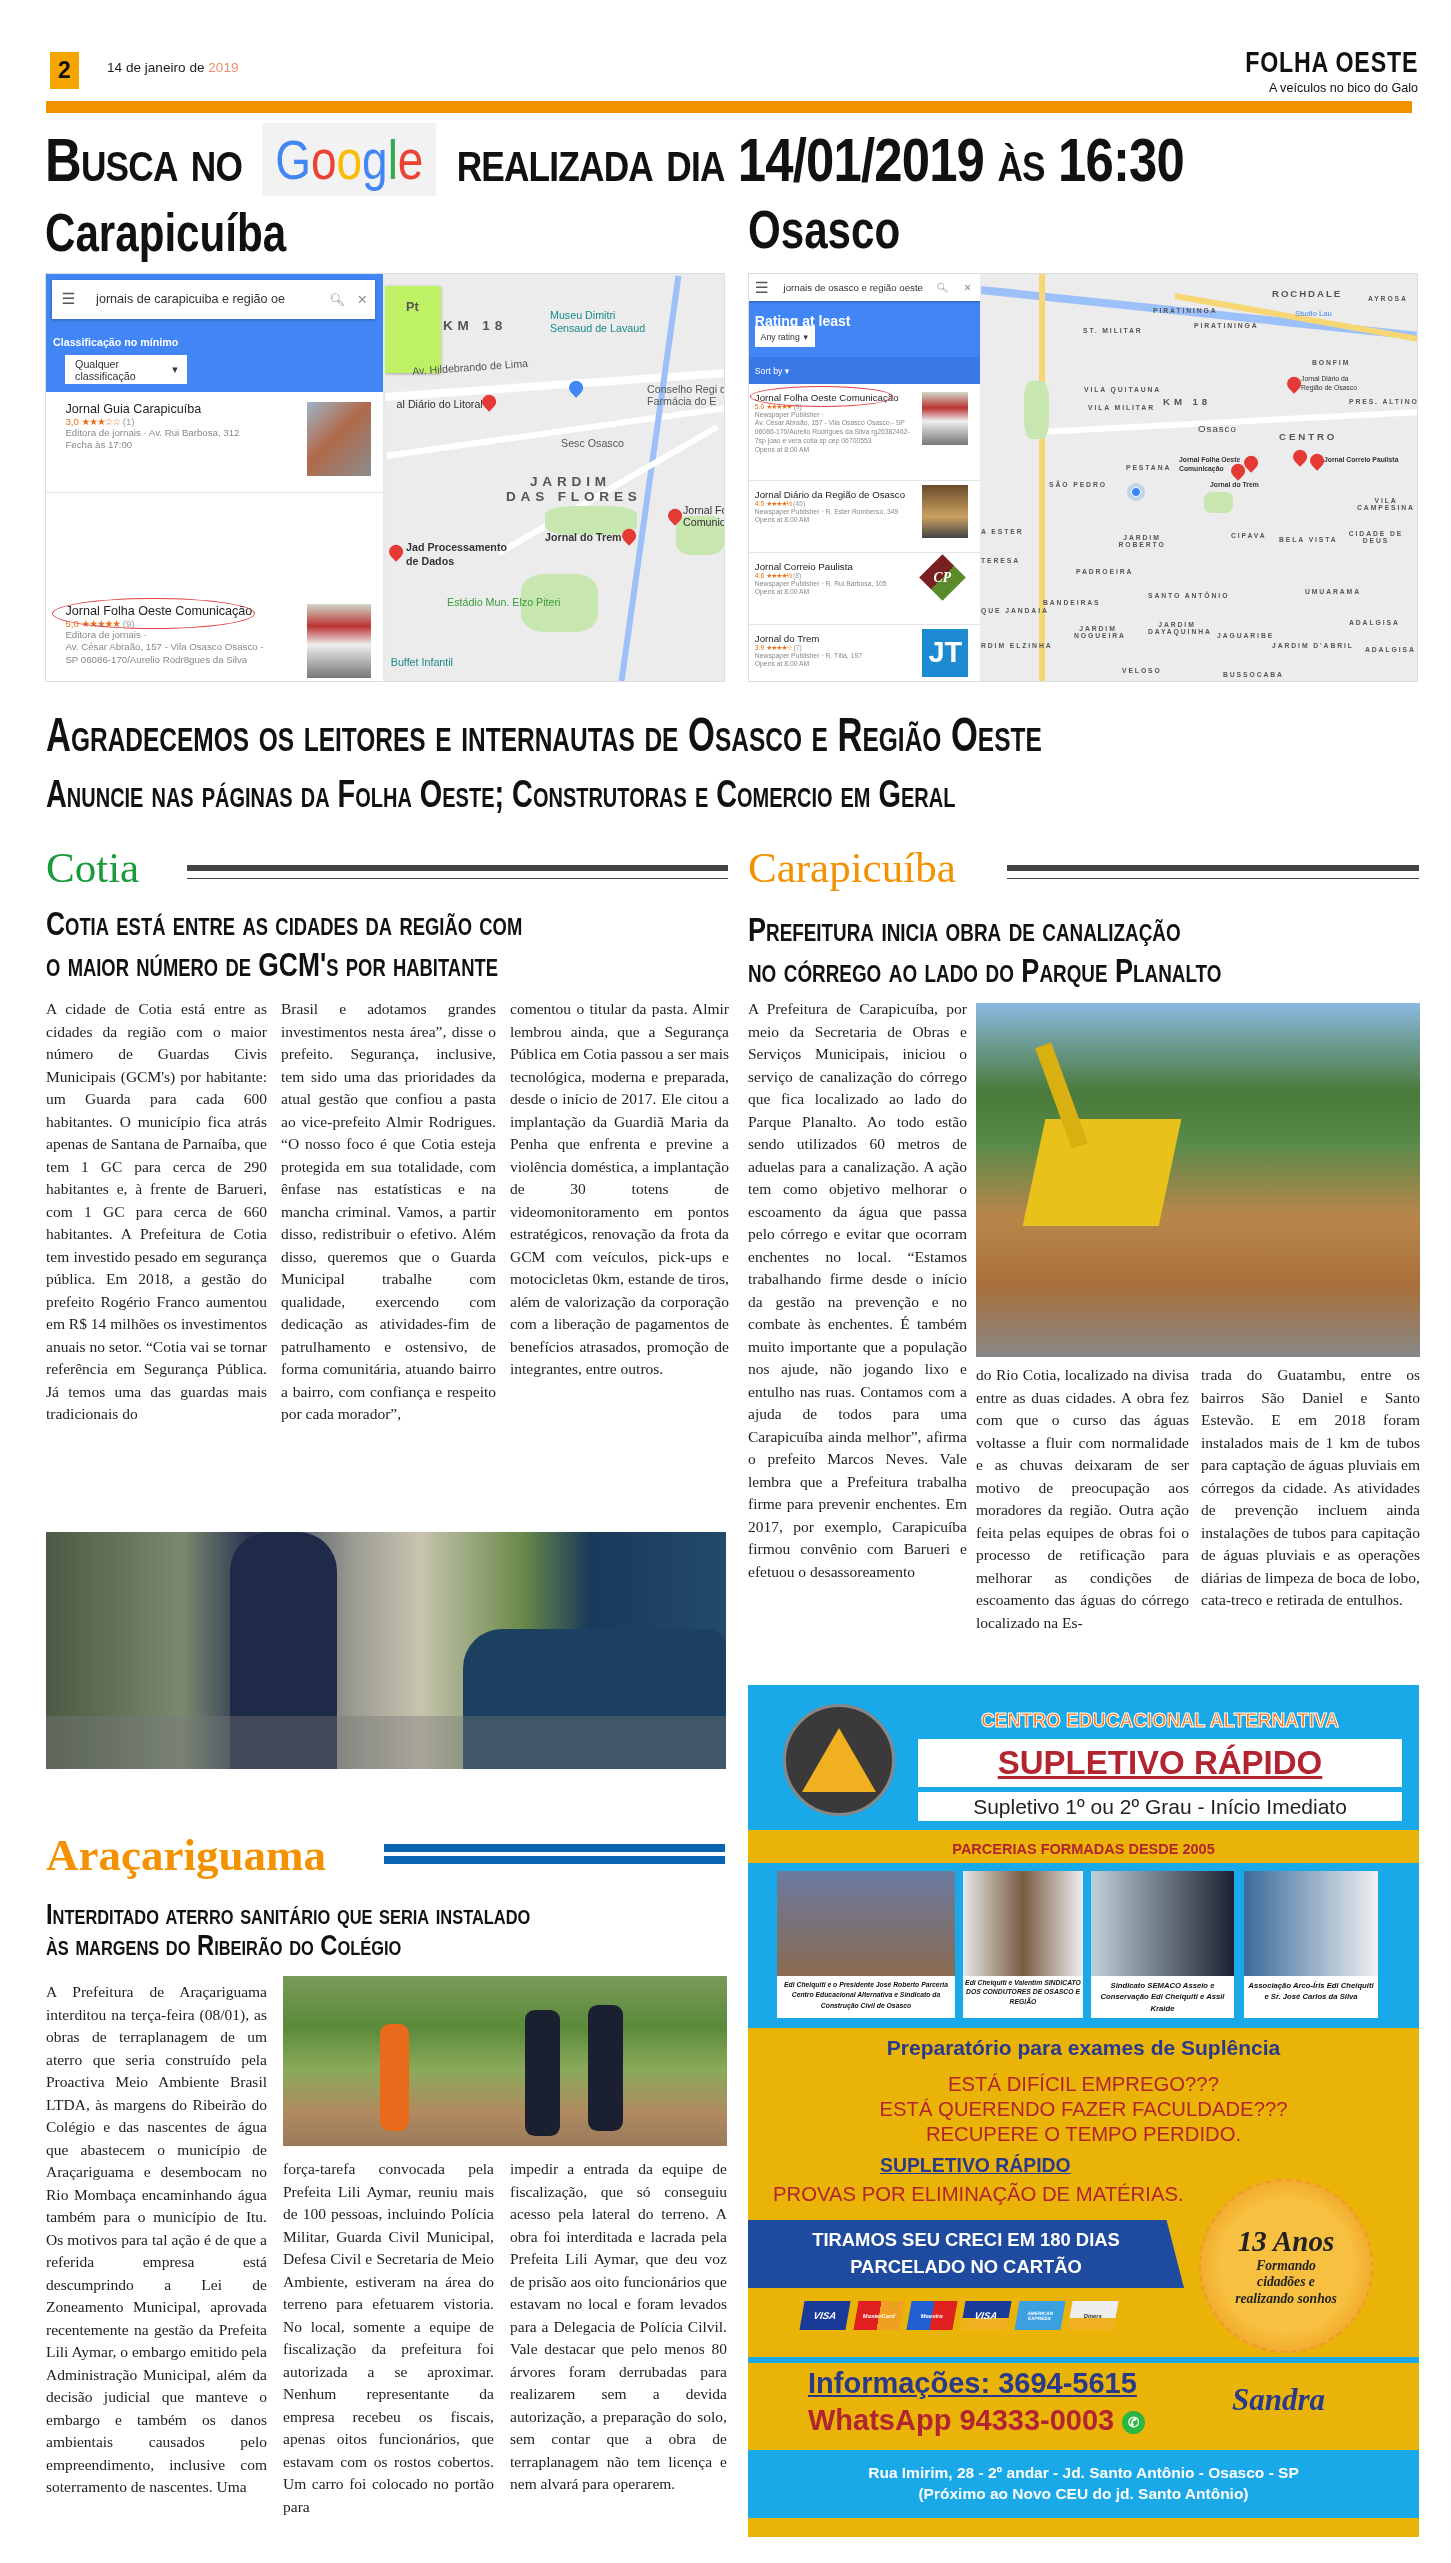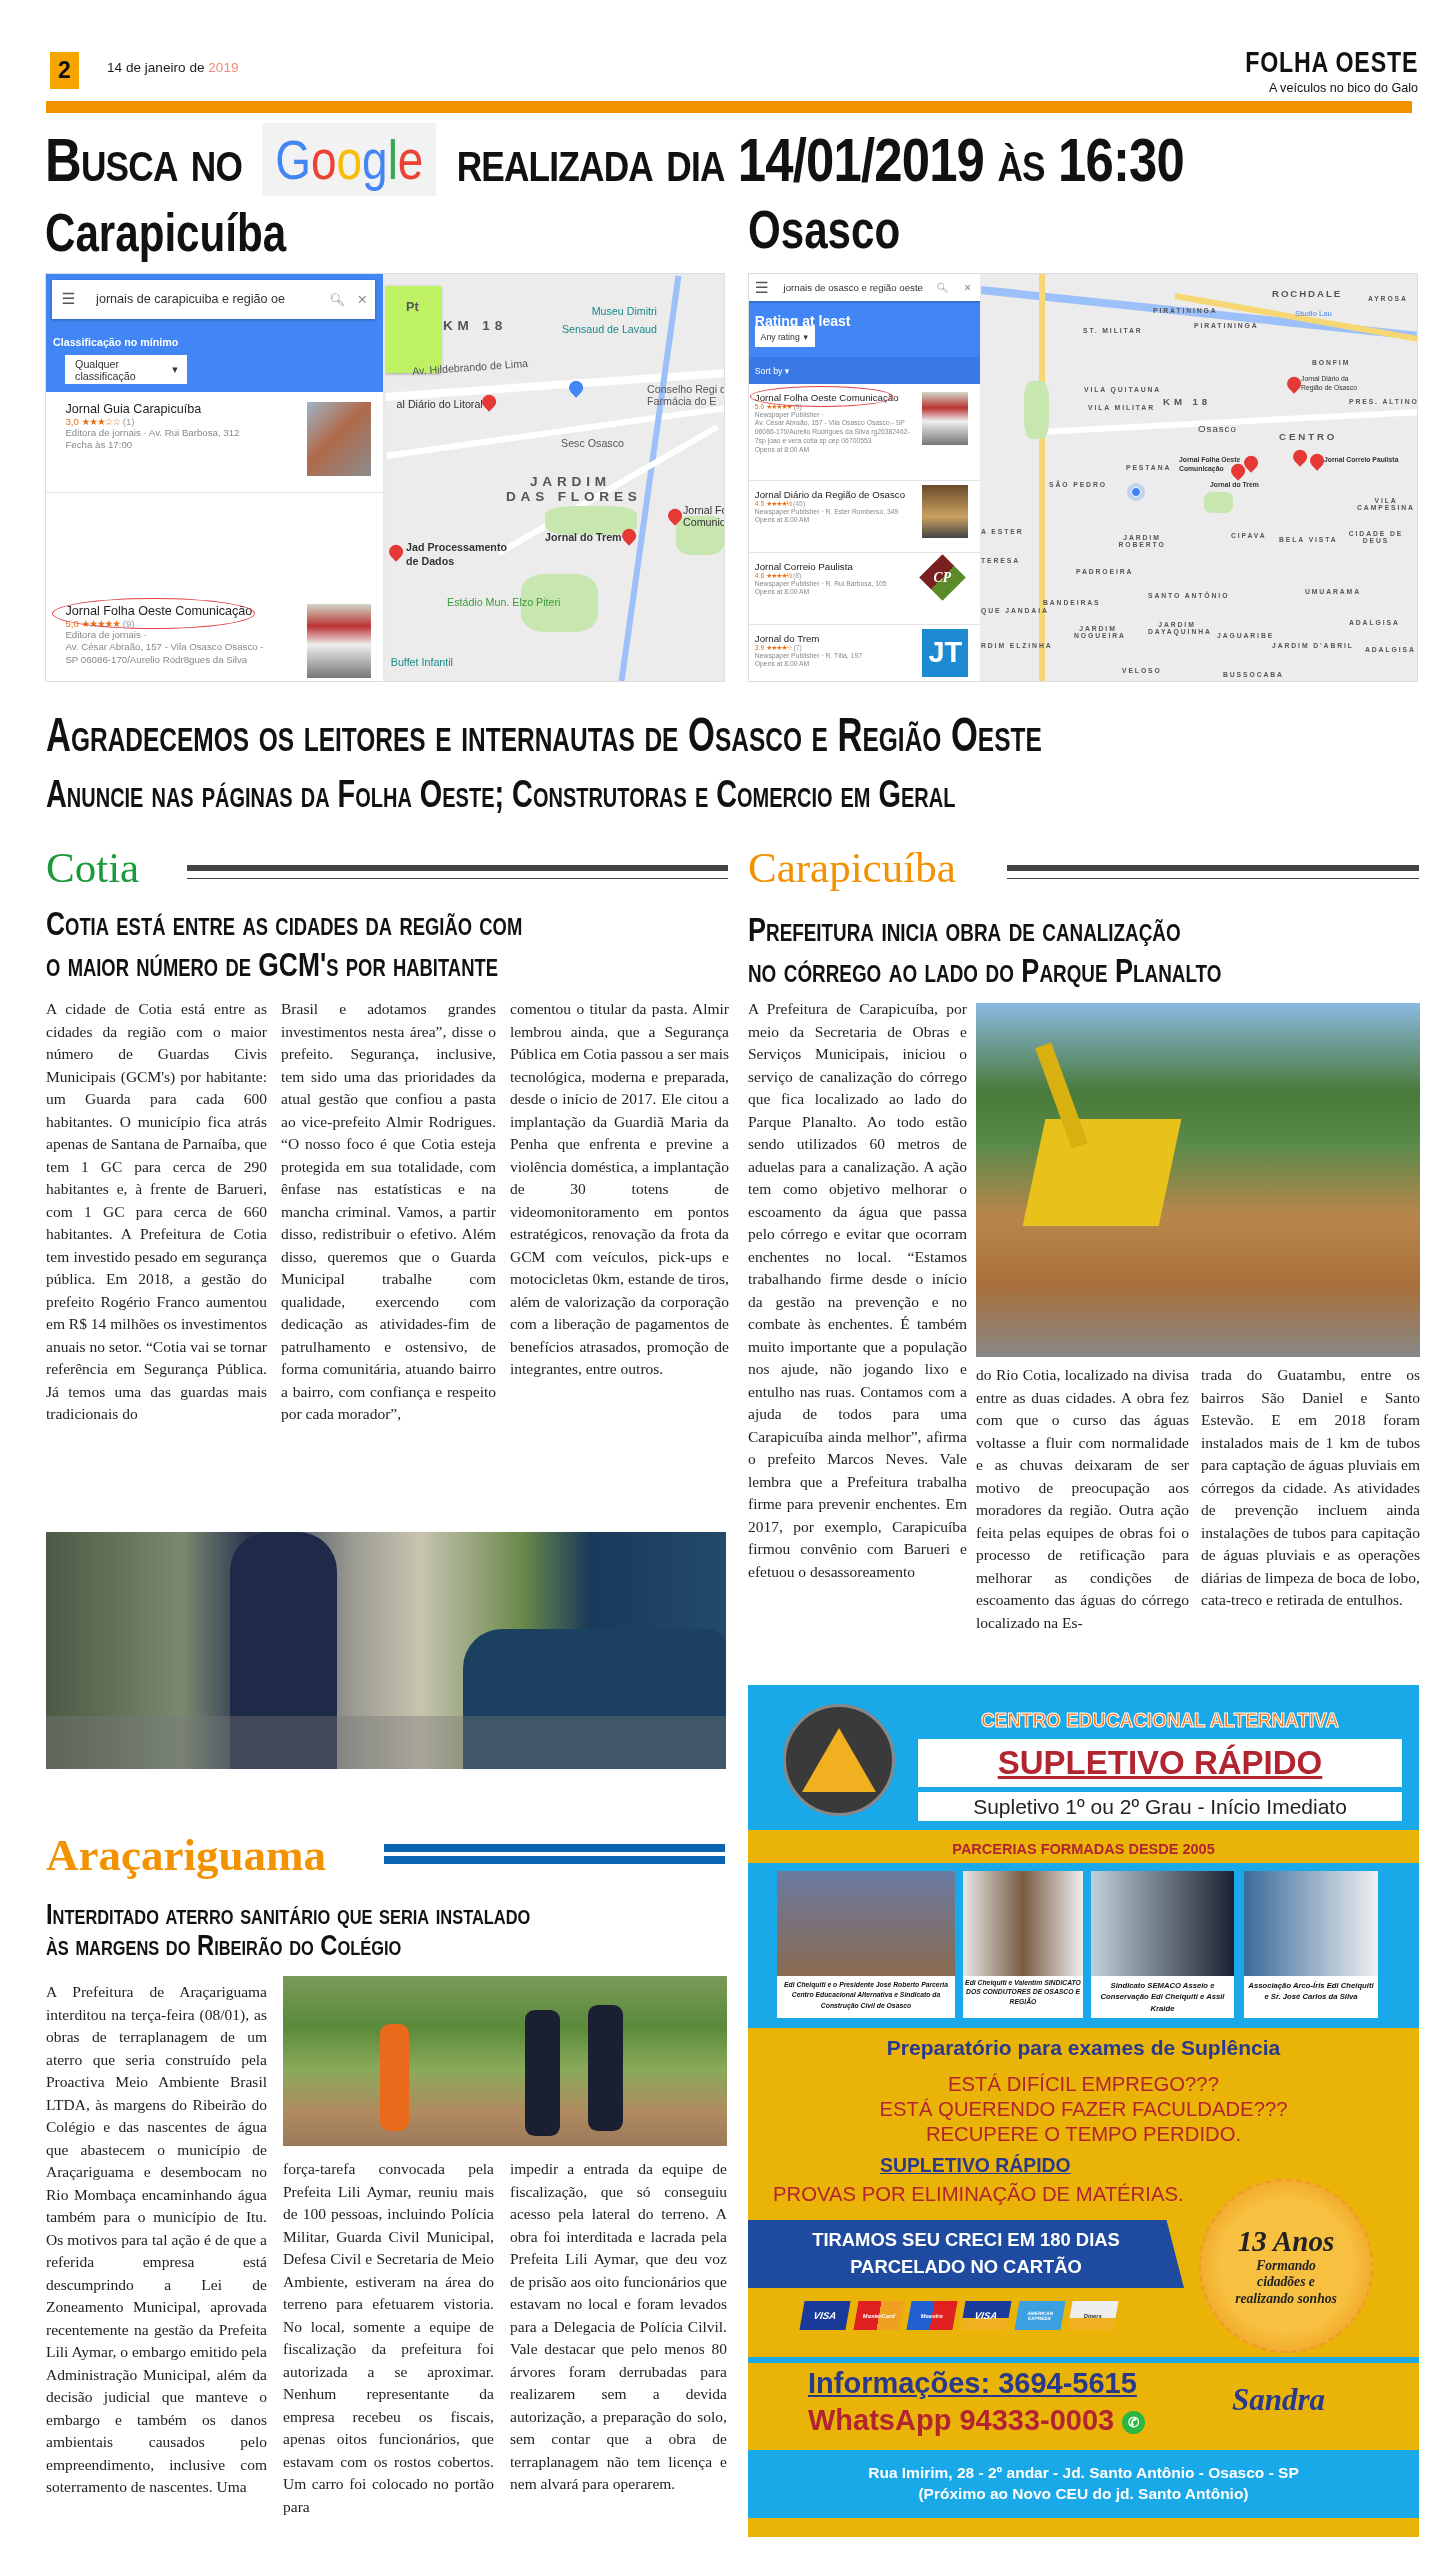--- a/index.html
+++ b/index.html
@@ -108,21 +108,21 @@
   <div class="map" style="left:339px;top:0;width:341px;height:409px">
     <div class="road" style="left:0;top:107px;width:341px;height:7.7px;transform:rotate(-4deg)"></div>
     <div class="road" style="left:0;top:155px;width:341px;height:5.8px;transform:rotate(-8deg)"></div>
     <div class="river" style="left:262px;top:0;width:5.8px;height:409px;transform:rotate(8deg)"></div>
     <div class="road" style="left:97px;top:213px;width:252px;height:5.8px;transform:rotate(-30deg)"></div>
     <div class="park" style="left:160px;top:232px;width:92px;height:29px"></div>
     <div class="park" style="left:136px;top:300px;width:77px;height:58px"></div>
     <div class="park" style="left:291px;top:242px;width:48px;height:39px"></div>
     <div style="position:absolute;left:0;top:12px;width:56px;height:87px;background:#bef264;box-shadow:0 1px 2.9px rgba(0,0,0,.3);font:bold 12.6px 'Liberation Sans',sans-serif;color:#555;padding:13.6px 0 0 21px"><span>Pt</span></div>
     <div class="lab" style="left:58px;top:44px;font-size:13.6px;letter-spacing:4.8px">KM 18</div>
-    <div class="plab" style="left:165px;top:28px;color:#1a8a8a;text-align:right;width:107px;white-space:normal;line-height:18px">Museu Dimitri Sensaud de Lavaud</div>
+    <div class="plab" style="left:165px;top:35px;color:#1a8a8a;text-align:left;width:107px;white-space:normal;line-height:13px">Museu Dimitri Sensaud de Lavaud</div>
     <div class="plab" style="left:27px;top:87px;color:#555;transform:rotate(-4deg)">Av. Hildebrando de Lima</div>
     <div class="plab" style="left:11.6px;top:124px">al Diário do Litoral</div>
     <div class="pin" style="left:97px;top:121px"></div>
     <div class="pin" style="left:184px;top:107px;background:#4285f4"></div>
     <div class="plab" style="left:262px;top:110px;color:#555;width:87px;white-space:normal;line-height:11.6px">Conselho Regi de Farmácia do E</div>
     <div class="plab" style="left:176px;top:163px;color:#555">Sesc Osasco</div>
     <div class="lab" style="left:145px;top:200px;font-size:13.6px;letter-spacing:4.8px">JARDIM</div>
     <div class="lab" style="left:121px;top:215px;font-size:13.6px;letter-spacing:4.8px">DAS FLORES</div>
     <div class="pin" style="left:283px;top:235px"></div>
     <div class="plab" style="left:298px;top:231px;width:48px;white-space:normal;line-height:11.6px;overflow:hidden;height:25px">Jornal Fol Comunica</div>

